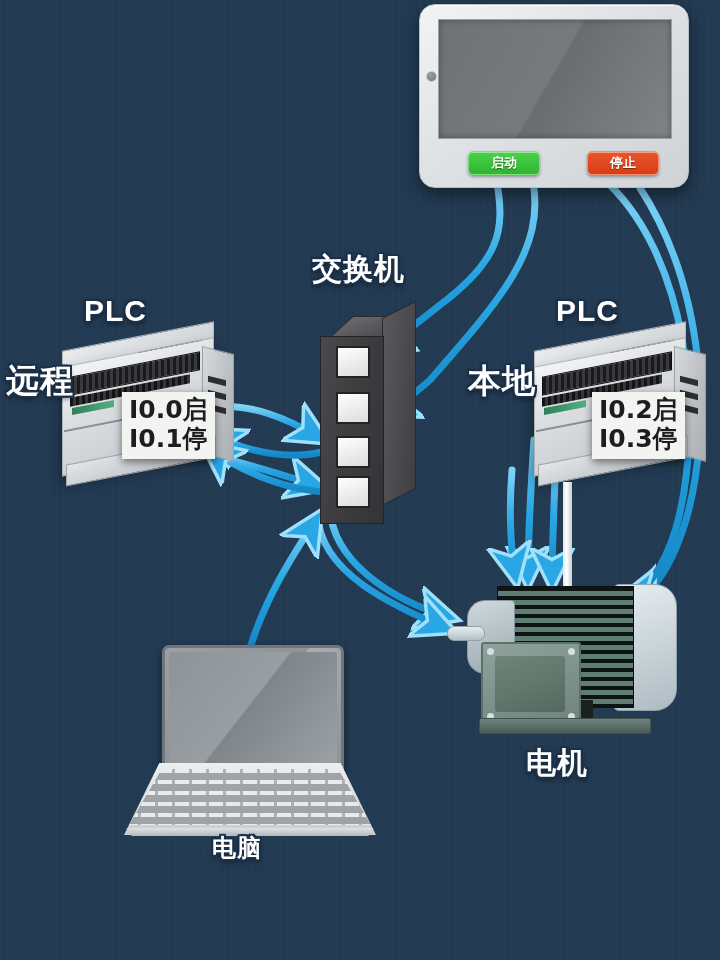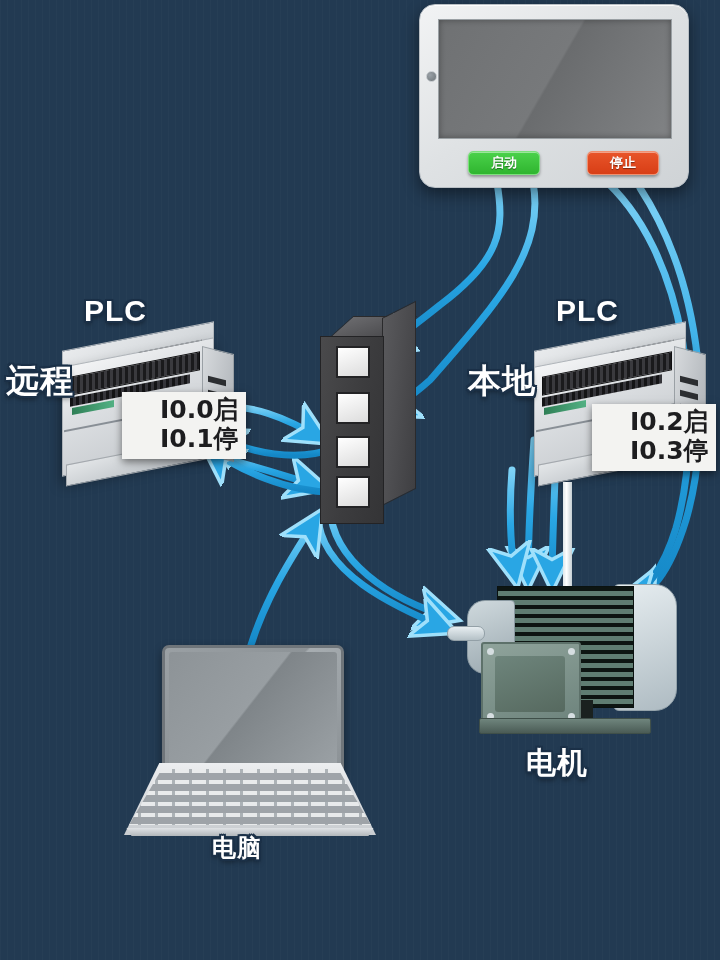--- a/index.html
+++ b/index.html
@@ -119,21 +119,21 @@
   }
 
   
   .tag{
     position:absolute;background:#f3f3f1;
     box-shadow:0 3px 8px rgba(0,0,0,.5);
     padding:4px 7px 6px 7px;
   }
   .tag div{
     color:#1d1d1f;font-size:25px;font-weight:bold;line-height:1.14;
-    font-family:"DejaVu Sans","Liberation Sans",sans-serif;white-space:pre;margin-left:31px;
+    font-family:"DejaVu Sans","Liberation Sans",sans-serif;white-space:pre;
   }
 
   
   #switch{position:absolute;left:320px;top:310px;width:120px;height:215px;}
   #sw-front{
     position:absolute;left:0;top:26px;width:62px;height:186px;
     background:linear-gradient(100deg,#4a4a4c 0%,#3c3c3e 55%,#343436 100%);
     border:1px solid #232325;
   }
   #sw-side{
@@ -307,34 +307,35 @@
     <div class="green"></div>
     <div class="seam"></div>
     <div class="right"></div>
     <div class="rslot" style="top:48px;"></div>
     <div class="rslot" style="top:62px;"></div>
     <div class="rslot" style="top:76px;"></div>
     <div class="base"></div>
   </div>
   <div class="lbl" style="left:556px;top:296px;font-size:30px;">PLC</div>
   <div class="lbl lbl-cn" style="left:468px;top:364px;font-size:33px;width:44px;text-align:center;">本地</div>
-  <div class="tag" style="left:592px;top:404px;">
+  <div class="tag" style="left:592px;top:392px;">
     <div>I0.2启</div>
     <div>I0.3停</div>
   </div>
 
   <div id="switch">
     <div id="sw-top"></div>
     <div id="sw-side"></div>
     <div id="sw-front"></div>
     <div class="port" style="top:36px;"></div>
     <div class="port" style="top:82px;"></div>
     <div class="port" style="top:126px;"></div>
     <div class="port" style="top:166px;"></div>
   </div>
+  <div class="lbl lbl-cn" style="left:312px;top:254px;font-size:30px;">交换机</div>
 
   <div id="motor">
     <div id="m-pole"></div>
     <div id="m-rear"></div>
     <div id="m-fins"></div>
     <div id="m-front"></div>
     <div id="m-shaft"></div>
     <div class="mfoot" style="left:64px;"></div>
     <div class="mfoot" style="left:122px;"></div>
     <div id="m-box">

